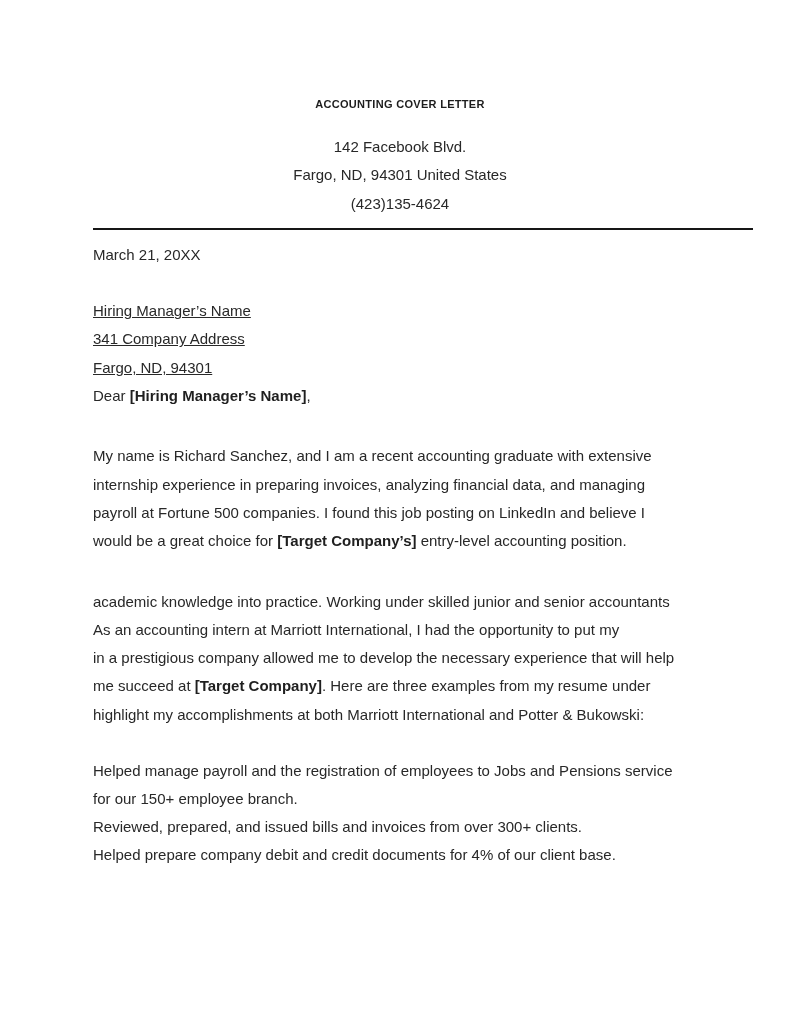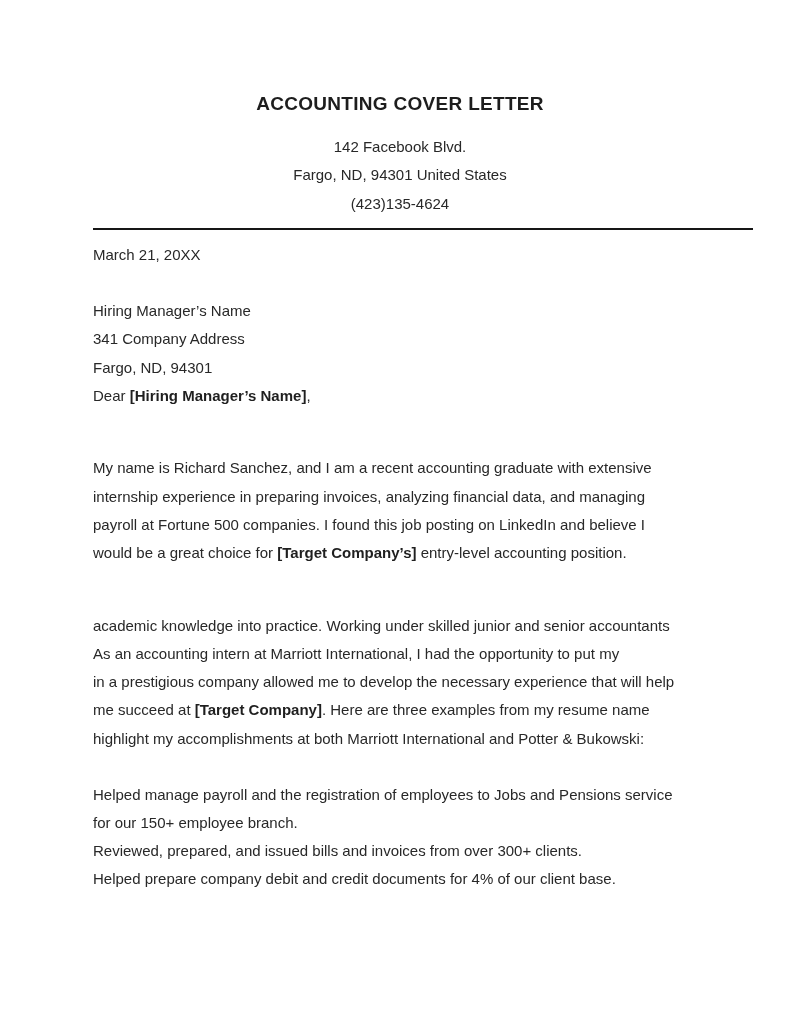--- a/index.html
+++ b/index.html
@@ -10,38 +10,38 @@
     background: #ffffff;
     color: #282828;
     font-family: "Liberation Sans", sans-serif;
     font-size: 15px;
     line-height: 28.3px;
     overflow: hidden;
     box-sizing: border-box;
   }
   .letterhead { text-align: center; padding-top: 92px; }
   .title {
-    font-size: 19px;
+    font-size: 11px;
     font-weight: 700;
     letter-spacing: 0.3px;
     line-height: 24px;
     color: #1d1d1d;
   }
   .sender-address { margin-top: 17px; }
   .addr-line { line-height: 28.3px; }
   .content { margin: 0 47px 0 93px; }
   .divider {
     margin-top: 10px;
     height: 0;
     border-top: 2.5px solid #161616;
   }
   .date { margin-top: 11px; white-space: nowrap; }
-  .recipient { margin-top: 28px; }
+  .recipient { margin-top: 28px; text-decoration: underline; }
   .salutation { white-space: nowrap; }
-  .paragraph { margin-top: 44px; }
+  .paragraph { margin-top: 32px; }
   .paragraph.items { margin-top: 27.5px; }
   .line { white-space: nowrap; }
   .b { font-weight: 700; color: #1f1f1f; }
 </style>
 </head>
 <body>
 
 <div class="page">
 
   <div class="letterhead">
@@ -71,21 +71,21 @@
       <div class="line">My name is Richard Sanchez, and I am a recent accounting graduate with extensive</div>
       <div class="line">internship experience in preparing invoices, analyzing financial data, and managing</div>
       <div class="line">payroll at Fortune 500 companies. I found this job posting on LinkedIn and believe I</div>
       <div class="line"><span>would be a great choice for </span><span class="b">[Target Company’s]</span><span> entry-level accounting position.</span></div>
     </div>
 
     <div class="paragraph">
       <div class="line">academic knowledge into practice. Working under skilled junior and senior accountants</div>
       <div class="line">As an accounting intern at Marriott International, I had the opportunity to put my</div>
       <div class="line">in a prestigious company allowed me to develop the necessary experience that will help</div>
-      <div class="line"><span>me succeed at </span><span class="b">[Target Company]</span><span>. Here are three examples from my resume name</span></div>
+      <div class="line"><span>me succeed at </span><span class="b">[Target Company]</span><span>. Here are three examples from my resume under</span></div>
       <div class="line">highlight my accomplishments at both Marriott International and Potter &amp; Bukowski:</div>
     </div>
 
     <div class="paragraph items">
       <div class="line">Helped manage payroll and the registration of employees to Jobs and Pensions service</div>
       <div class="line">for our 150+ employee branch.</div>
       <div class="line">Reviewed, prepared, and issued bills and invoices from over 300+ clients.</div>
       <div class="line">Helped prepare company debit and credit documents for 4% of our client base.</div>
     </div>
 

